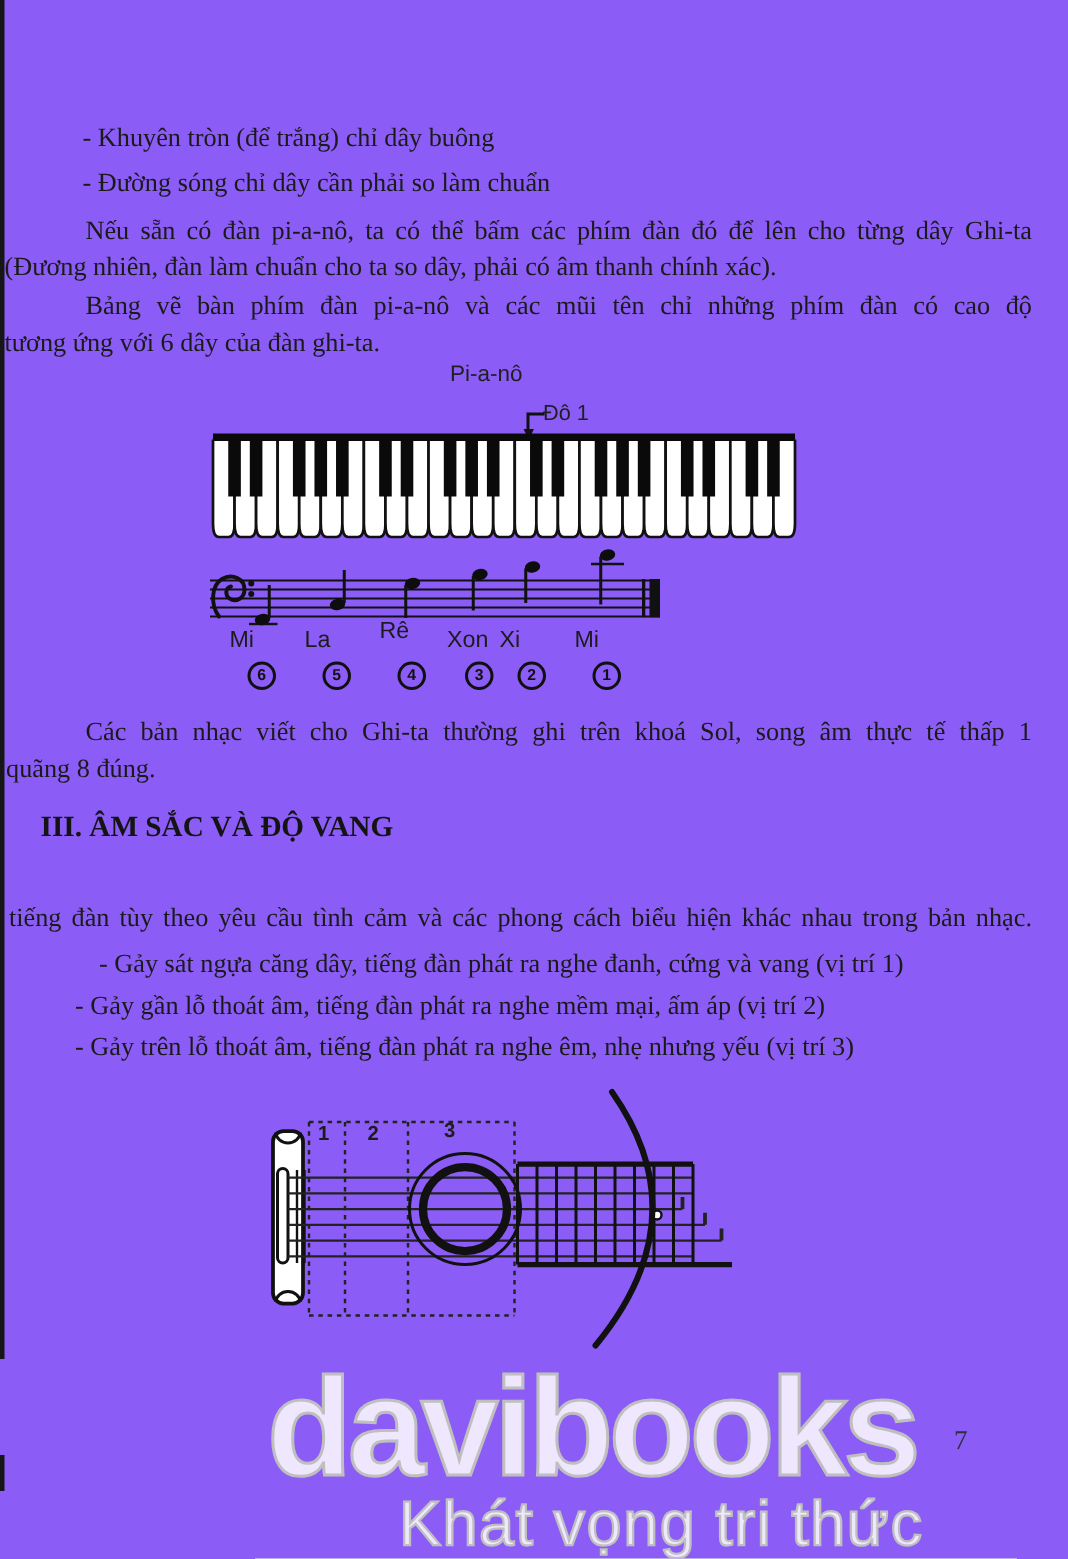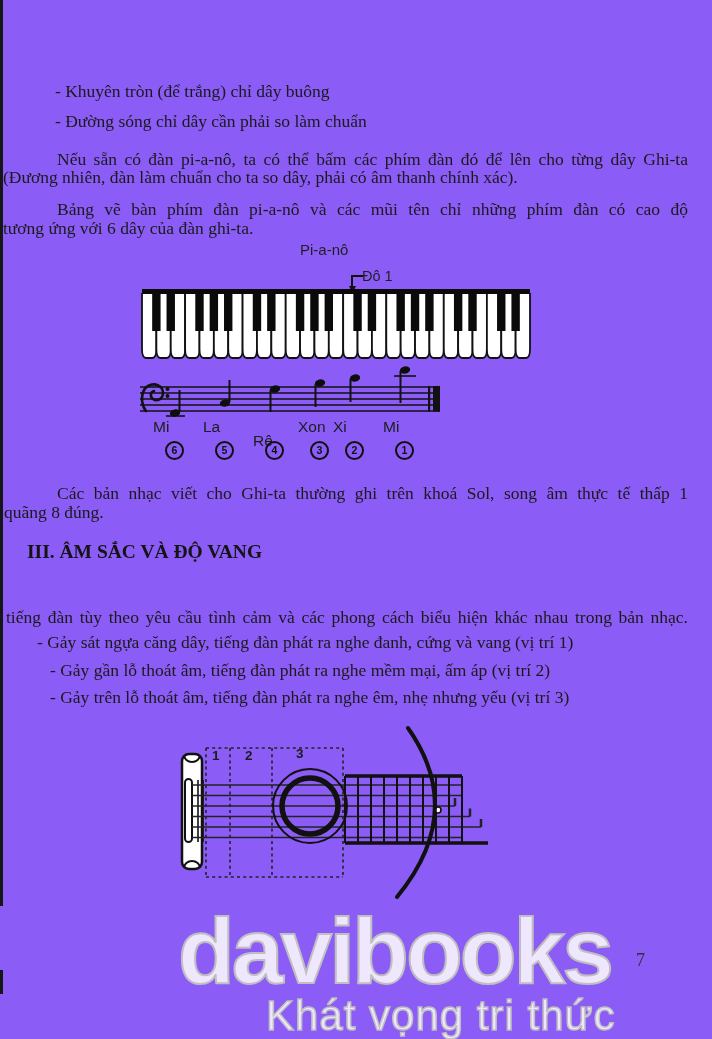--- a/index.html
+++ b/index.html
@@ -1,19 +1,19 @@
 <!DOCTYPE html>
 <html><head>
 <meta charset="utf-8">
 <style>
   html,body{margin:0;padding:0;background:#e9e9e9;}
   #page{position:relative;width:712px;height:1039px;background:#8b5cf6;overflow:hidden;
         font-family:"Liberation Serif",serif;color:#1a1a1a;}
   .txt{position:absolute;font-size:17.5px;line-height:22px;color:#1a1a1a;white-space:nowrap;}
-  .just{white-space:normal;text-align:justify;text-align-last:justify;margin-top:6px;}
+  .just{white-space:normal;text-align:justify;text-align-last:justify;}
   .slab{position:absolute;font-family:"Liberation Sans",sans-serif;color:#1f1f1f;}
   .heading{position:absolute;font-weight:bold;font-size:19.5px;color:#141414;white-space:nowrap;}
   .notelabel{position:absolute;width:44px;text-align:left;font:15.5px "Liberation Sans",sans-serif;color:#1c1c1c;}
   .circ{position:absolute;width:15px;height:15px;border:2.3px solid #101010;border-radius:50%;
         font:bold 10.5px/15px "Liberation Sans",sans-serif;text-align:center;color:#101010;}
   .zone{position:absolute;font:bold 13.5px "Liberation Sans",sans-serif;color:#1c1c1c;}
   .wm-brand{position:absolute;left:150px;top:903px;font:bold 93px/96px "Liberation Sans",sans-serif;
             letter-spacing:-3px;color:rgba(255,255,255,0.85);margin-left:28px;
             -webkit-text-stroke:2px #bfbfbf;}
   .wm-slogan{position:absolute;left:266px;top:993px;font:42px/46px "Liberation Sans",sans-serif;
@@ -126,40 +126,40 @@
       <line x1="256" y1="26" x2="278" y2="26" stroke="#111" stroke-width="1.6"></line>
       <ellipse cx="267" cy="20" rx="5.2" ry="3.7" transform="rotate(-12 267 20)"></ellipse>
       <line x1="262.5" y1="21" x2="262.5" y2="53" stroke="#111" stroke-width="2"></line>
     </g>
     <rect x="290" y="36" width="2.2" height="25.5" fill="#111"></rect>
     <rect x="295" y="36" width="7" height="25.5" fill="#111"></rect>
   </svg>
 
   <div class="notelabel" style="left:153px;top:418px;">Mi</div>
   <div class="notelabel" style="left:203px;top:418px;">La</div>
-  <div class="notelabel" style="left:253px;top:432px;">Rê</div>
+  <div class="notelabel" style="left:253px;top:412px;">Rê</div>
   <div class="notelabel" style="left:298px;top:418px;">Xon</div>
   <div class="notelabel" style="left:333px;top:418px;">Xi</div>
   <div class="notelabel" style="left:383px;top:418px;">Mi</div>
 
   <div class="circ" style="left:165px;top:441px;">6</div>
   <div class="circ" style="left:215px;top:441px;">5</div>
   <div class="circ" style="left:265px;top:441px;">4</div>
   <div class="circ" style="left:310px;top:441px;">3</div>
   <div class="circ" style="left:345px;top:441px;">2</div>
   <div class="circ" style="left:395px;top:441px;">1</div>
 
   <div class="txt just" style="left:57px;top:476px;width:631px;">Các bản nhạc viết cho Ghi-ta thường ghi trên khoá Sol, song âm thực tế thấp 1</div>
   <div class="txt" style="left:4px;top:501px;text-align:center;">quãng 8 đúng.</div>
 
   <div class="heading" style="left:27px;top:541px;">III. ÂM SẮC VÀ ĐỘ VANG</div>
 
   <div class="txt just" style="left:6px;top:600px;width:682px;">tiếng đàn tùy theo yêu cầu tình cảm và các phong cách biểu hiện khác nhau trong bản nhạc.</div>
 
-  <div class="txt" style="left:37px;top:631px;">- Gảy sát ngựa căng dây, tiếng đàn phát ra nghe đanh, cứng và vang (vị trí 1)</div>
+  <div class="txt" style="left:66px;top:631px;">- Gảy sát ngựa căng dây, tiếng đàn phát ra nghe đanh, cứng và vang (vị trí 1)</div>
   <div class="txt" style="left:50px;top:659px;">- Gảy gần lỗ thoát âm, tiếng đàn phát ra nghe mềm mại, ấm áp (vị trí 2)</div>
   <div class="txt" style="left:50px;top:686px;">- Gảy trên lỗ thoát âm, tiếng đàn phát ra nghe êm, nhẹ nhưng yếu (vị trí 3)</div>
 
   <svg style="left:170px;top:722px;" width="340" height="185" viewBox="0 0 340 185">
 
     <g>
       <rect x="12" y="32" width="20" height="115" rx="7" fill="#fff" stroke="#111" stroke-width="2.5"></rect>
       <path d="M14,33 A8,7 0 0 0 30,33" fill="none" stroke="#111" stroke-width="2"></path>
       <path d="M14,146 A8,7 0 0 1 30,146" fill="none" stroke="#111" stroke-width="2"></path>
       <rect x="15" y="57" width="7" height="63" rx="3.5" fill="#fff" stroke="#111" stroke-width="2"></rect>

